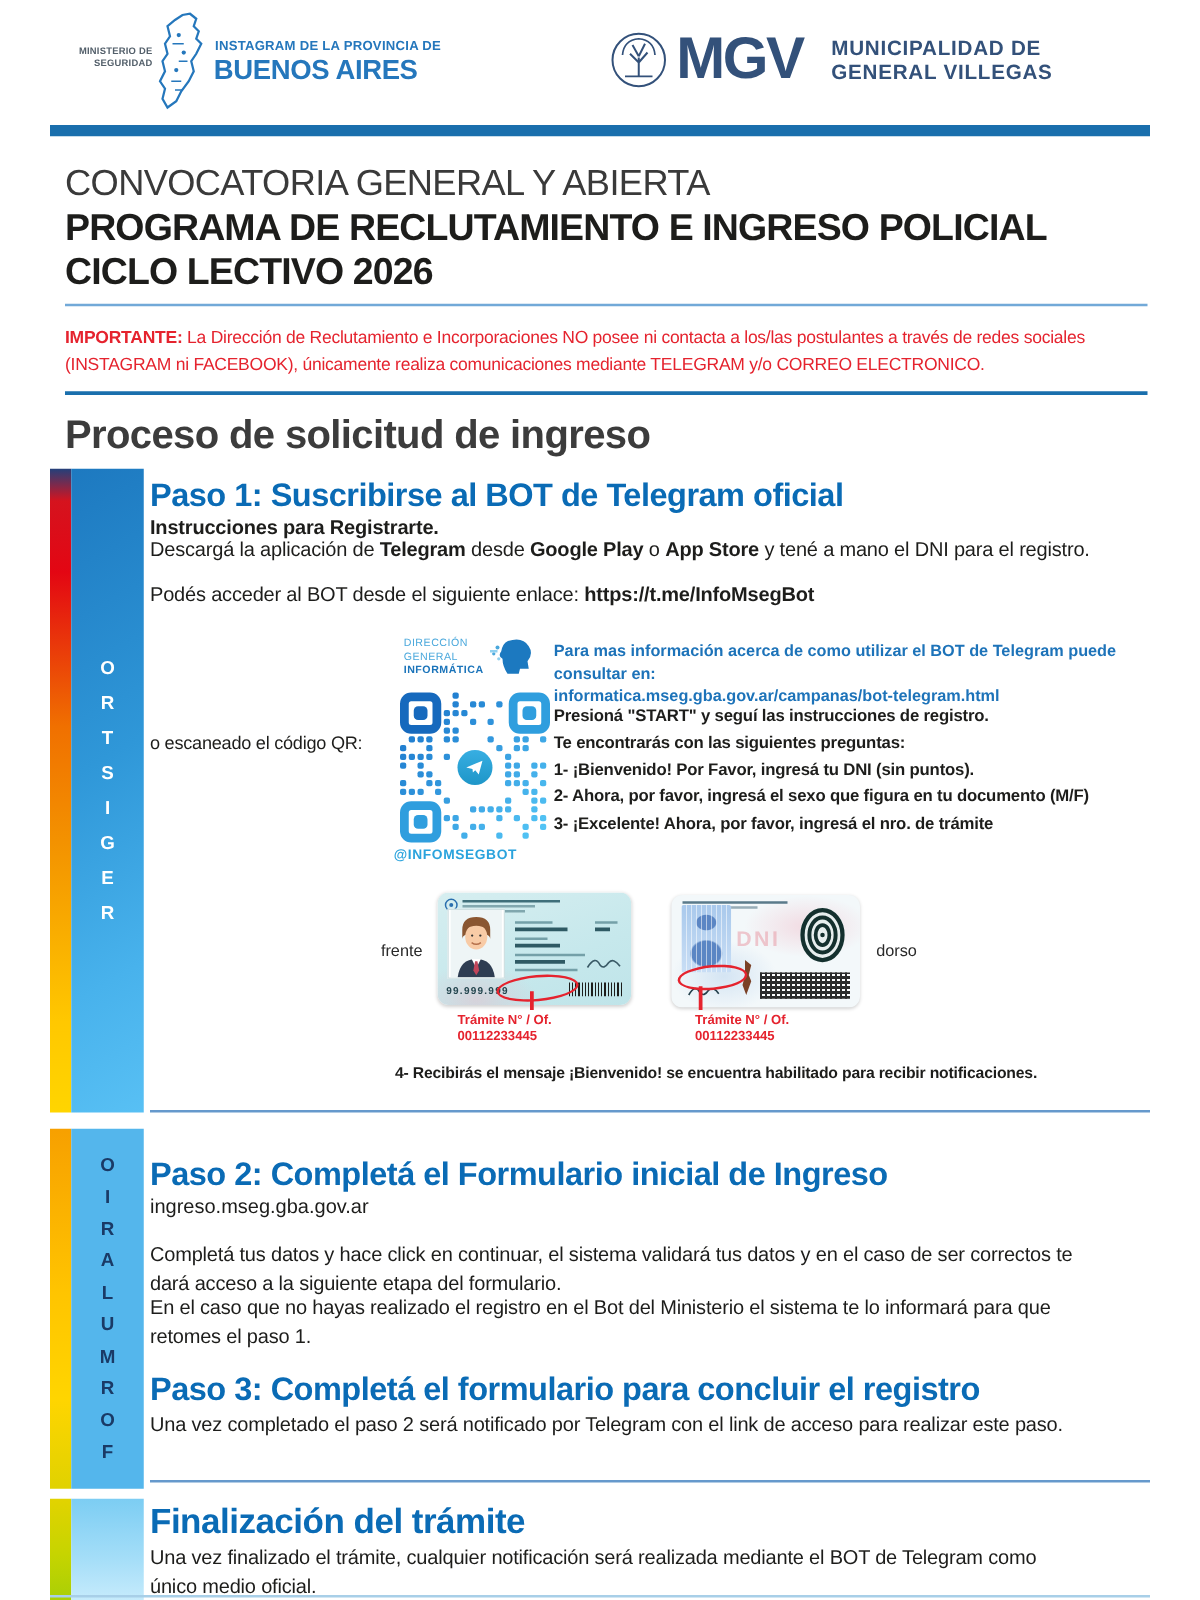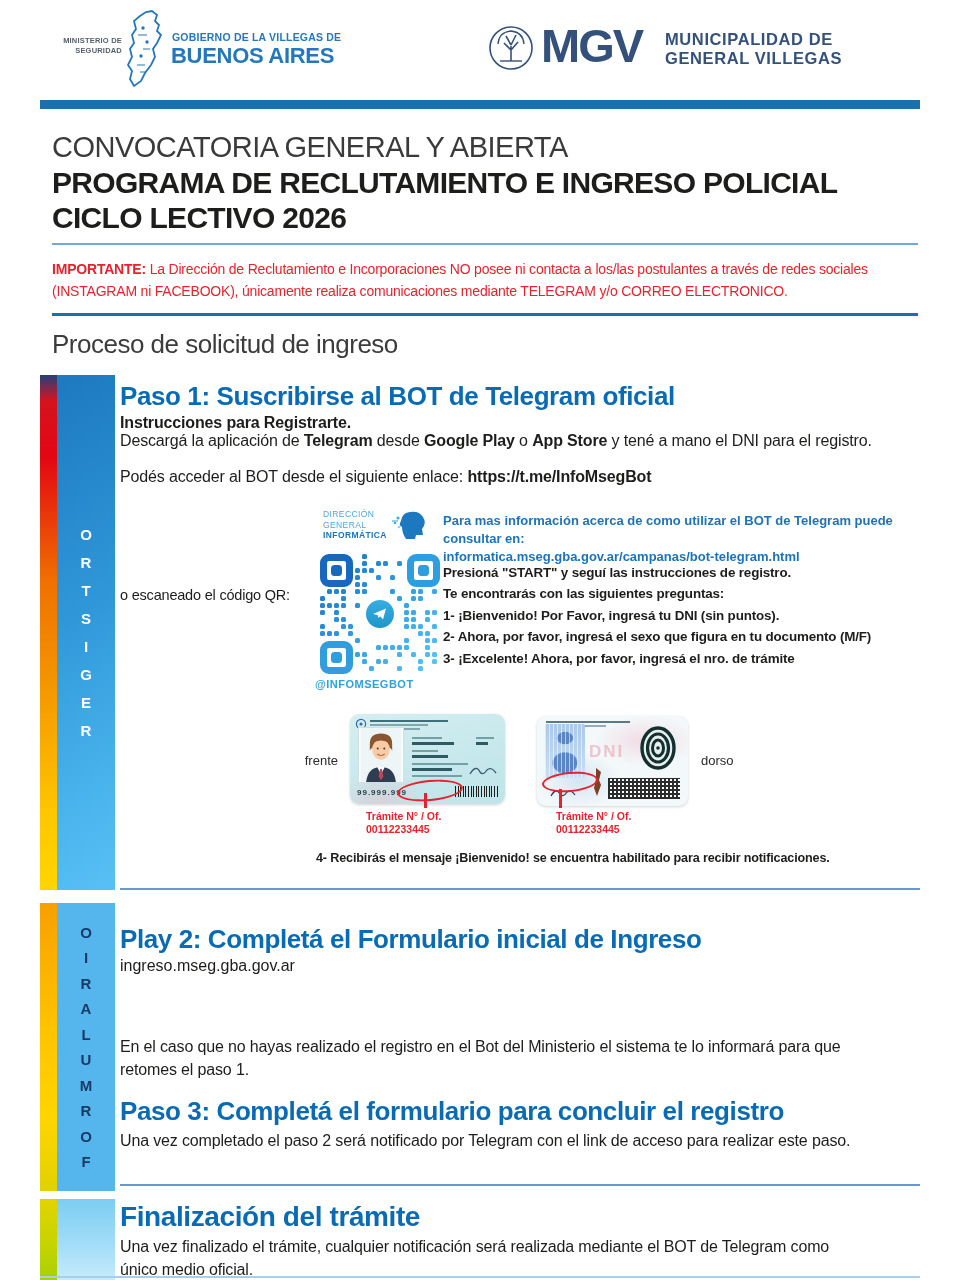--- a/index.html
+++ b/index.html
@@ -18,21 +18,21 @@
   .topbar{left:40px;top:100px;width:880px;height:9px;background:#1a6fad;}
 
   
   .kicker{left:52px;top:131px;font-size:29px;font-weight:400;color:#3a3a3a;letter-spacing:-.5px;}
   .maintitle{left:52px;top:166px;width:880px;font-size:30px;font-weight:800;color:#1d1d1b;
              letter-spacing:-.7px;line-height:1.16;}
   .rule-thin{left:52px;top:243px;width:866px;height:2px;background:#72a9d8;}
   .notice{left:52px;top:259px;width:838px;font-size:14px;color:#e5232e;line-height:1.55;letter-spacing:-.2px;}
   .notice b{font-weight:800;}
   .rule-mid{left:52px;top:313px;width:866px;height:3px;background:#1a6fad;}
-  .process{left:52px;top:329px;font-size:26px;font-weight:400;color:#3c3c3c;letter-spacing:-.5px;}
+  .process{left:52px;top:329px;font-size:32px;font-weight:700;color:#3c3c3c;letter-spacing:-.5px;}
 
   
   .strip1{left:40px;top:375px;width:17px;height:515px;
     background:linear-gradient(180deg,#24407a 0%,#d5131e 5%,#e30613 16%,#f07000 40%,#f39200 58%,#ffc800 86%,#ffd500 100%);}
   .panel1{left:57px;top:375px;width:58px;height:515px;
     background:linear-gradient(150deg,#1d79c0 0%,#2f97d8 45%,#48b2ec 78%,#58c0f4 100%);}
   .strip2{left:40px;top:903px;width:17px;height:288px;
     background:linear-gradient(180deg,#f7a000 0%,#ffc400 45%,#ffd500 75%,#e0d200 100%);}
   .panel2{left:57px;top:903px;width:58px;height:288px;background:#54b6ec;}
   .strip3{left:40px;top:1199px;width:17px;height:81px;
@@ -129,21 +129,21 @@
   </div>
 
   <svg class="abs" style="left:122px;top:8px" width="48" height="84" viewBox="0 0 48 84">
     <path d="M30 3 L35 7 L33 13 L37 17 L35 23 L39 27 L35 35 L31 41 L33 49 L29 57 L23 65 L19 73 L12 78 L8 71 L10 63 L6 57 L10 49 L8 41 L12 35 L10 27 L14 21 L12 13 L18 8 L24 4 Z" fill="#ffffff" stroke="#2577bc" stroke-width="1.8"></path>
     <circle cx="21" cy="20" r="1.7" fill="#2577bc"></circle>
     <circle cx="25" cy="34" r="1.7" fill="#2577bc"></circle>
     <circle cx="19" cy="48" r="1.7" fill="#2577bc"></circle>
     <path d="M16 27 h9 M21 41 h7 M15 57 h8 M18 64 h6" stroke="#2577bc" stroke-width="1.2" fill="none"></path>
   </svg>
 
-  <div class="abs gov-small">GOBIERNO DE LA VILLEGAS DE</div>
+  <div class="abs gov-small">INSTAGRAM DE LA PROVINCIA DE</div>
   <div class="abs gov-big">BUENOS AIRES</div>
 
   <svg class="abs" style="left:487px;top:24px" width="48" height="48" viewBox="0 0 48 48">
     <circle cx="24" cy="24" r="21" fill="none" stroke="#33517a" stroke-width="1.6"></circle>
     <path d="M24 37 V22 M24 26 L17 19 M24 26 L31 18 M24 21 L19 12 M24 21 L29 11" stroke="#33517a" stroke-width="1.6" fill="none"></path>
     <path d="M11 20 Q12 8 24 7 Q36 8 37 20" fill="none" stroke="#33517a" stroke-width="1.4"></path>
     <path d="M13 37 H35" stroke="#33517a" stroke-width="1.4"></path>
   </svg>
 
   <div class="abs mgv">MGV</div>
@@ -401,22 +401,23 @@
     <div>00112233445</div>
   </div>
   <div class="tramite abs" style="left:556px;top:810px">
     <div>Trámite N° / Of.</div>
     <div>00112233445</div>
   </div>
 
   <div class="abs step4">4- Recibirás el mensaje ¡Bienvenido! se encuentra habilitado para recibir notificaciones.</div>
   <div class="abs rule-sec" style="left:120px;top:888px"></div>
 
-  <div class="abs h-step p2-h">Play 2: Completá el Formulario inicial de Ingreso</div>
+  <div class="abs h-step p2-h">Paso 2: Completá el Formulario inicial de Ingreso</div>
   <div class="abs p2-url">ingreso.mseg.gba.gov.ar</div>
+  <div class="abs b14 p2-t1">Completá tus datos y hace click en continuar, el sistema validará tus datos y en el caso de ser correctos te dará acceso a la siguiente etapa del formulario.</div>
   <div class="abs b14 p2-t2">En el caso que no hayas realizado el registro en el Bot del Ministerio el sistema te lo informará para que retomes el paso 1.</div>
 
   <div class="abs h-step p3-h">Paso 3: Completá el formulario para concluir el registro</div>
   <div class="abs b14 p3-t">Una vez completado el paso 2 será notificado por Telegram con el link de acceso para realizar este paso.</div>
   <div class="abs rule-sec" style="left:120px;top:1184px"></div>
 
   <div class="abs h-final fin-h">Finalización del trámite</div>
   <div class="abs b14 fin-t">Una vez finalizado el trámite, cualquier notificación será realizada mediante el BOT de Telegram como único medio oficial.</div>
   <div class="abs rule-bottom"></div>
 

